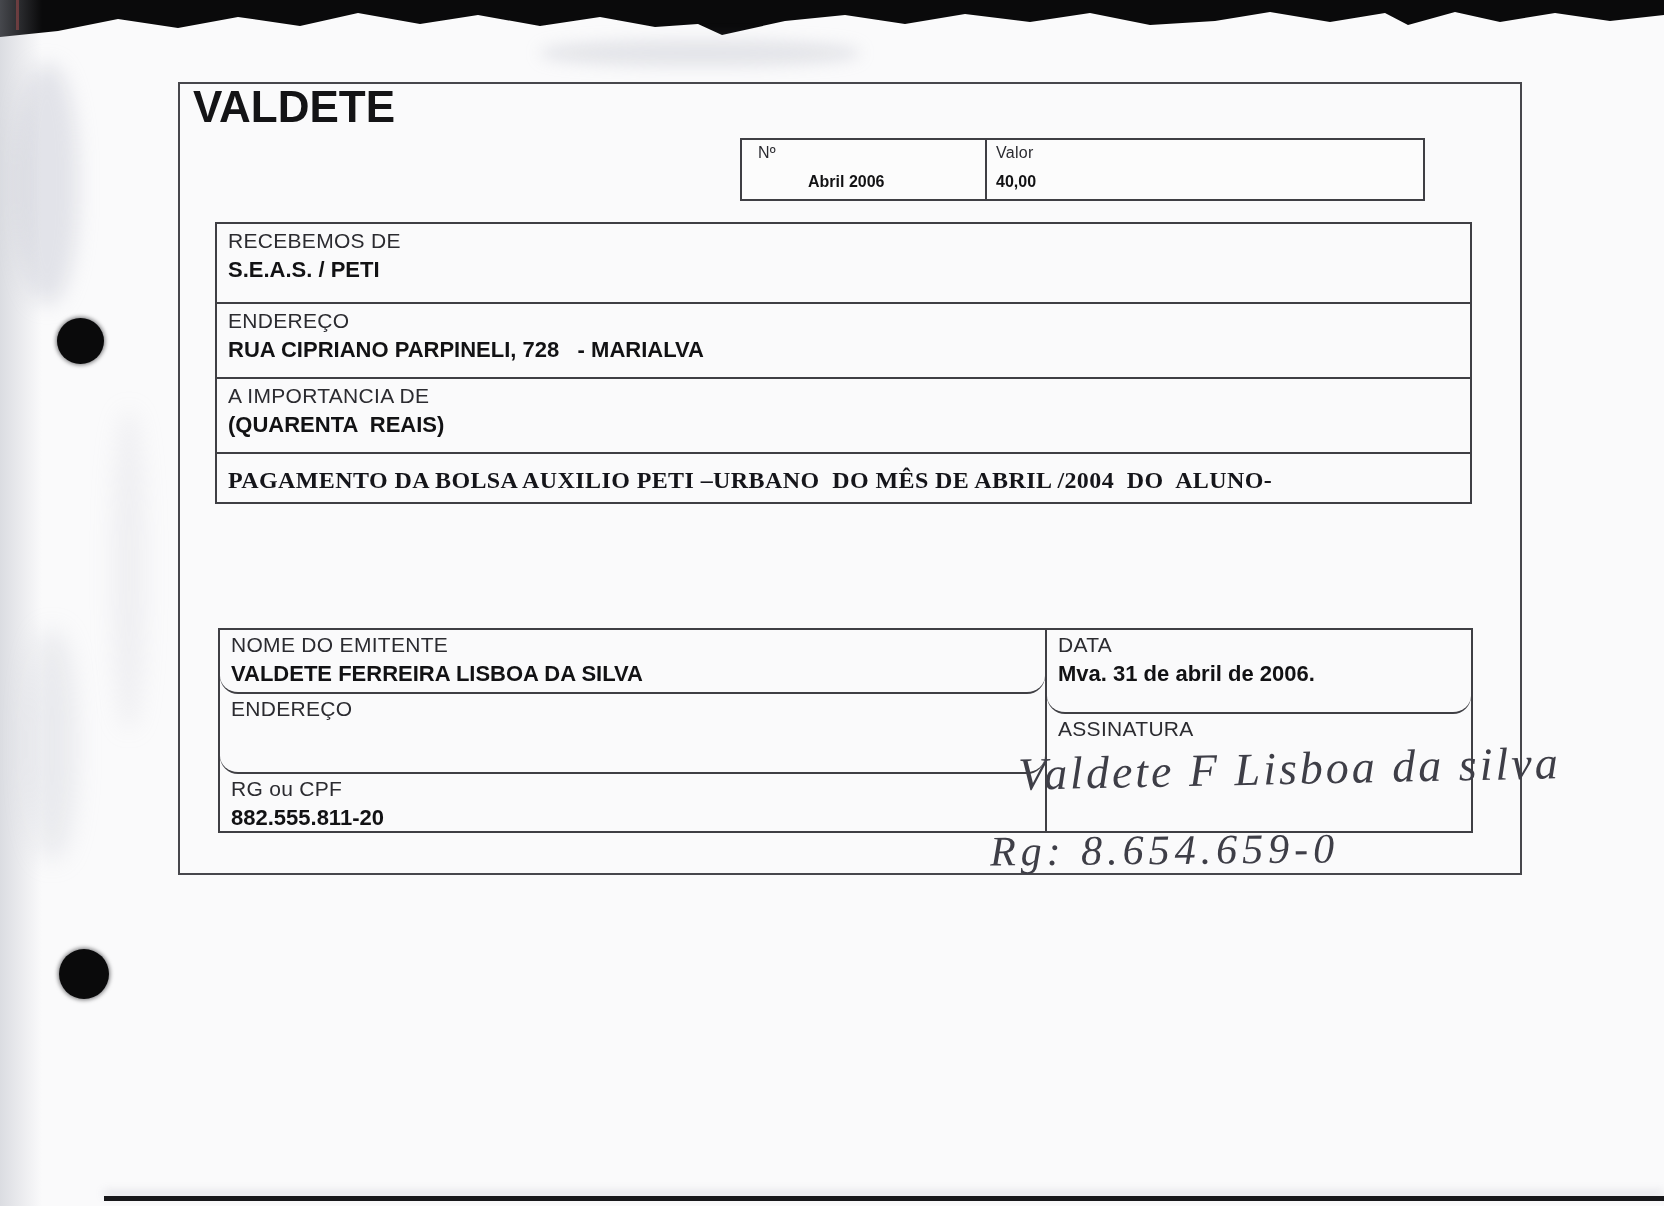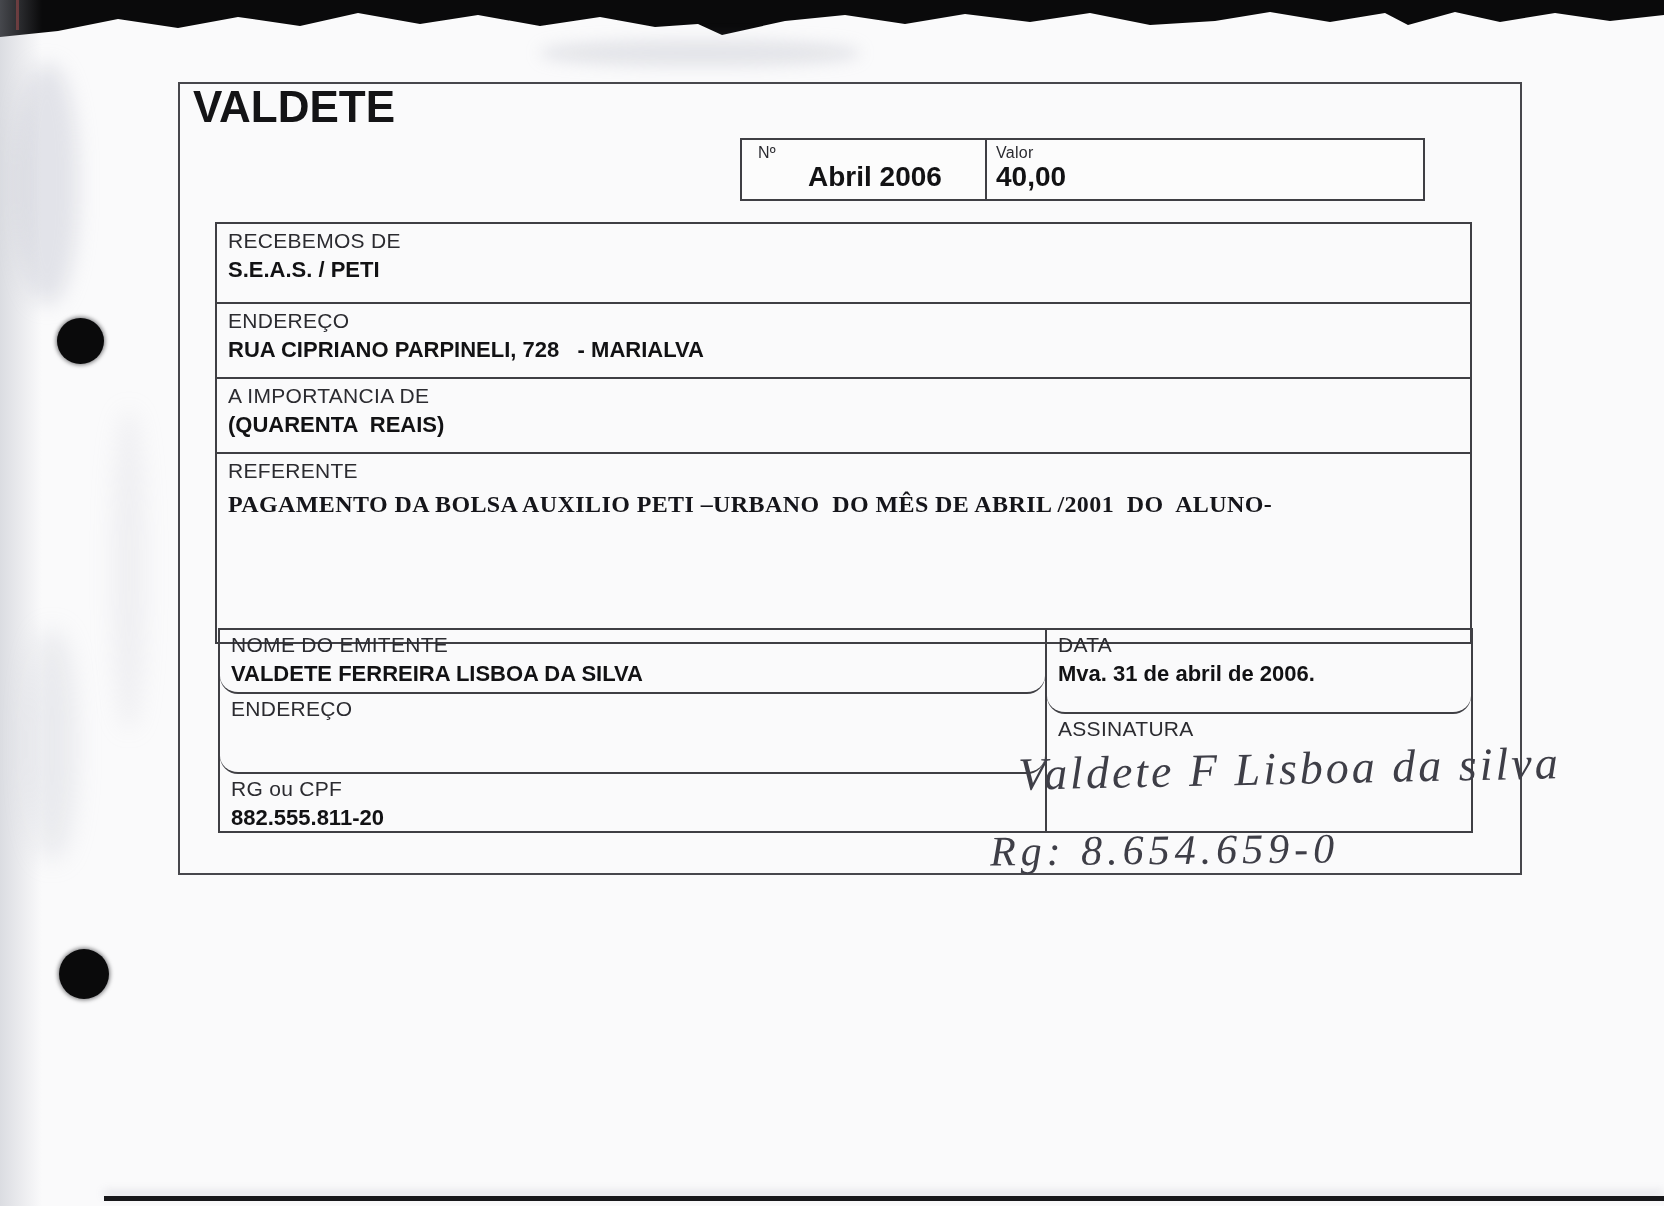--- a/index.html
+++ b/index.html
@@ -40,24 +40,24 @@
 
   .lbl { font-size:21px; color:#2b2b30; letter-spacing:.3px; line-height:24px; white-space:pre; }
   .val { font-size:22px; font-weight:bold; color:#121214; margin-top:4px; white-space:pre; }
 
   .nv-table { position:absolute; left:740px; top:138px; width:681px; height:59px;
     border:2px solid #3f3f44; display:flex; background:rgba(255,255,255,.4); }
   .nv-cell { padding:4px 9px 2px 9px; box-sizing:border-box; }
   .nv-n { width:245px; border-right:2px solid #3f3f44;padding-left:16px; }
   .nv-v { flex:1; }
   .nv-cell .lbl { font-size:16px; line-height:17px; }
-  .nv-cell .val { font-size:28px; margin-top:0px; }
+  .nv-cell .val { font-size:16px; margin-top:12px; }
   .nv-n .val { margin-left:50px; }
 
-  .main-table { position:absolute; left:215px; top:222px; width:1257px; height:422px;
+  .main-table { position:absolute; left:215px; top:222px; width:1257px; height:282px;
     border:2px solid #3f3f44; box-sizing:border-box; display:flex; flex-direction:column; }
   .m-row { padding:5px 11px 0 11px; box-sizing:border-box; }
   .m-r1 { height:80px; border-bottom:2px solid #3f3f44; }
   .m-r2 { height:75px; border-bottom:2px solid #3f3f44; }
   .m-r3 { height:75px; border-bottom:2px solid #3f3f44; }
   .m-r4 { flex:1; }
   .ref-line { font-family:"Liberation Serif", serif; font-size:24px; font-weight:bold;
     color:#15151a; line-height:37px; white-space:pre; letter-spacing:.4px; }
   .ref-first { margin-top:3px; }
 
@@ -121,22 +121,21 @@
     </div>
     <div class="m-row m-r2">
       <div class="lbl">ENDEREÇO</div>
       <div class="val">RUA CIPRIANO PARPINELI, 728   - MARIALVA</div>
     </div>
     <div class="m-row m-r3">
       <div class="lbl">A IMPORTANCIA DE</div>
       <div class="val">(QUARENTA  REAIS)</div>
     </div>
     <div class="m-row m-r4">
-      <div class="lbl">REFERENTE</div>
-      <div class="ref-line ref-first">PAGAMENTO DA BOLSA AUXILIO PETI –URBANO  DO MÊS DE ABRIL /2001  DO  ALUNO-</div>
+      <div class="ref-line ref-first">PAGAMENTO DA BOLSA AUXILIO PETI –URBANO  DO MÊS DE ABRIL /2004  DO  ALUNO-</div>
     </div>
   </div>
 
   <div class="emit-table">
     <div class="e-left">
       <div class="e-cell el-r1">
         <div class="lbl">NOME DO EMITENTE</div>
         <div class="val">VALDETE FERREIRA LISBOA DA SILVA</div>
       </div>
       <div class="e-cell el-r2">

